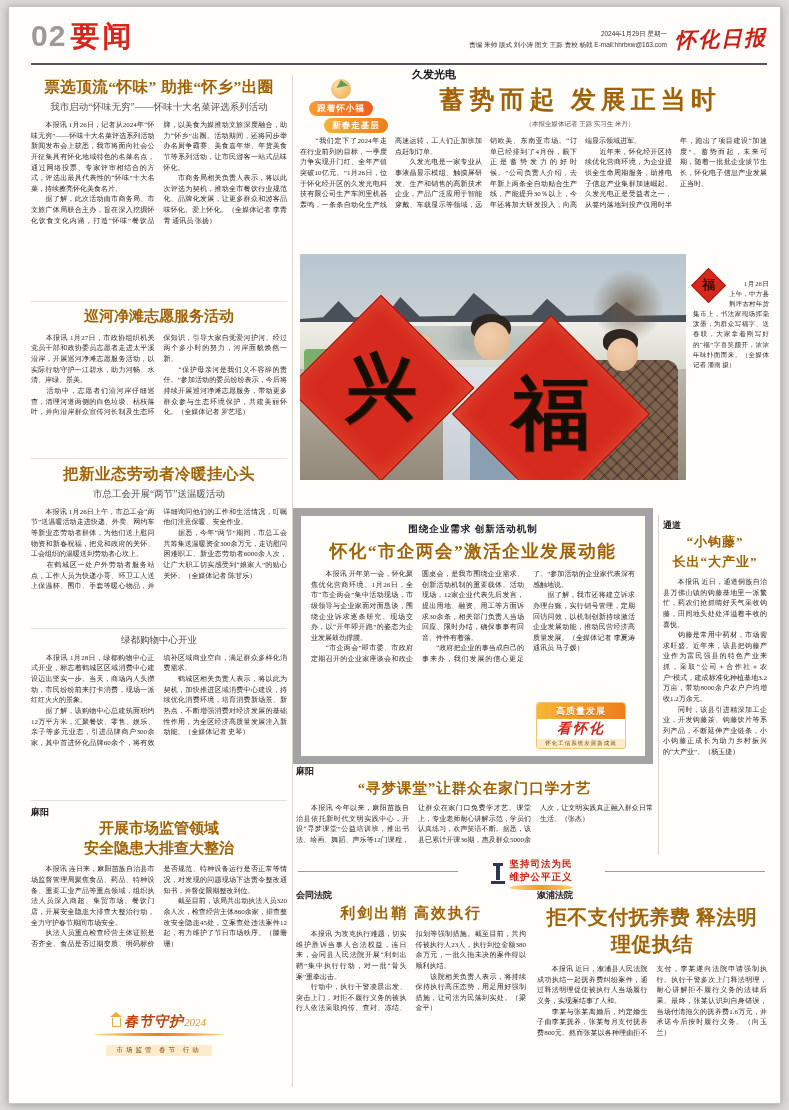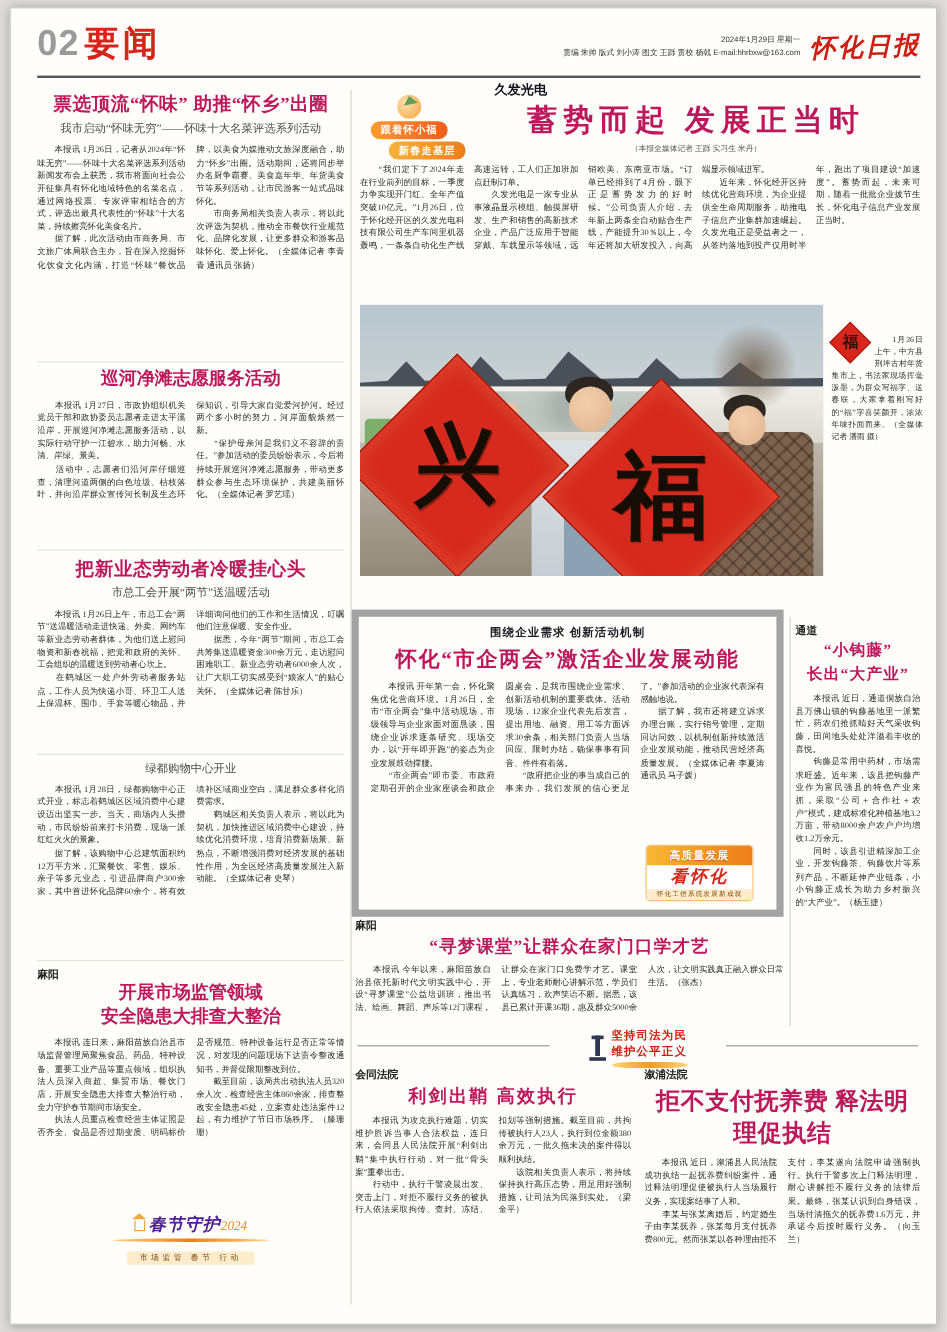--- a/index.html
+++ b/index.html
@@ -10,21 +10,21 @@
   
   .hdr { position:absolute; left:22px; top:10px; width:736px; height:48px; }
   .pageno { font-size:30px; font-weight:bold; color:#9a9a9a; font-family:"Liberation Sans",sans-serif; letter-spacing:1px;}
   .secttl { font-size:29px; font-weight:bold; color:#d8251b; margin-left:4px; letter-spacing:3px;}
   .hdr-right { position:absolute; right:0; top:8px; display:flex; align-items:center; gap:8px; }
   .hdr-meta { text-align:right; font-size:6.5px; color:#333; line-height:1.7; font-family:"Liberation Sans",sans-serif;}
   .masthead { font-size:21px; font-weight:bold; color:#cf1f15; transform:rotate(-2deg); letter-spacing:2px; font-style:italic;}
   .hdr-rule { position:absolute; left:22px; top:56px; width:736px; height:0; border-top:2.5px solid #55525c; }
 
   
-  .t-main { font-weight:bold; color:#be185d; text-align:center; }
+  .t-main { font-weight:bold; color:#a16207; text-align:center; }
   .t-sub  { text-align:center; color:#4c4c4c; }
   .body-text { font-size:7px; line-height:1.52; color:#272727; text-align:justify;
                white-space:pre-line; overflow:hidden; }
   .cols2 { column-count:2; column-gap:9px; }
   .cols3 { column-count:3; column-gap:9px; }
   .cols5 { column-count:5; column-gap:8px; }
   .vrule { position:absolute; width:1px; background:#d8d5cf; }
   .sep { border-top:1px solid #e4e1db; margin:5px 0; }
 
   
@@ -32,21 +32,21 @@
   .a1-title { font-size:15.5px; letter-spacing:0.5px; }
   .a1-sub { font-size:9.5px; margin-top:3px; }
   .a2-title { font-size:15px; line-height:1.32; }
   .a-body { margin-top:6px; }
   .h-a1 { height:176px; } .h-a2 { height:120px; } .h-a3 { height:116px; }
   .h-a4 { height:142px; } .h-a5 { height:140px; }
   .county-label { font-size:9px; font-weight:bold; color:#222; }
 
   
   .shlogo { margin-top:8px; text-align:center; }
-  .shlogo-line1 { font-size:14px; font-weight:bold; font-style:italic; color:#4c1d95; letter-spacing:1px;}
+  .shlogo-line1 { font-size:14px; font-weight:bold; font-style:italic; color:#c2410c; letter-spacing:1px;}
   .shlogo-year { font-size:11px; color:#ef8b1e; font-style:italic; }
   .shlogo-bar { width:130px; height:3px; margin:2px auto; border-radius:50%;
                 background:linear-gradient(90deg,#ffd37a,#ef7d1a,#ffd37a); }
   .shlogo-sub { display:inline-block; font-size:6.5px; letter-spacing:3px; color:#7a4a12;
                 background:#fdeccb; padding:1px 10px; border-radius:2px;}
   .house-icon { display:inline-block; width:9px; height:9px; border:1.5px solid #f0a93c; border-top:none;
                 position:relative; vertical-align:middle; margin-right:3px;}
   .house-icon::before { content:""; position:absolute; left:-3px; top:-6px; border:6px solid transparent;
                 border-bottom:5px solid #f0a93c; border-top:none; }
 
@@ -99,21 +99,21 @@
   
   .caption { position:absolute; left:684px; top:252px; width:76px; font-size:6.5px; line-height:1.55;
              color:#2c2c2c; text-align:justify; white-space:pre-line;}
   .fu-stamp { width:23px; height:23px; background:#d7271c; transform:rotate(45deg); float:left;
              margin:5px 9px 7px 4px; display:flex; align-items:center; justify-content:center;
              box-shadow:0 0 0 1px #a81408;}
   .fu-stamp span { transform:rotate(-45deg); font-size:13px; font-weight:bold; color:#2b1106;}
 
   
   .boxed { position:absolute; left:284px; top:501px; width:360px; height:256px;
-           border:6px solid #a3a3a3; background:#fffefa; padding:7px 10px; }
+           border:8px solid #a3a3a3; background:#fffefa; padding:7px 10px; }
   .bx-kicker { text-align:center; font-size:9.5px; font-weight:bold; color:#1b1b26; letter-spacing:1px;}
   .bx-title { font-size:17.5px; letter-spacing:1.5px; margin-top:3px;}
   .bx-body { margin-top:6px; height:186px; }
   .hq-badge { position:absolute; right:20px; bottom:8px; width:88px; text-align:center;
               background:#fff; box-shadow:0 0 0 1px #f3c27a; border-radius:3px; overflow:hidden;}
   .hq-top { background:linear-gradient(90deg,#f7b733,#ef7d1a); color:#fff; font-weight:bold;
               font-size:9px; padding:1.5px 0; letter-spacing:1px; text-shadow:0 1px 1px rgba(150,40,0,.5);}
   .hq-mid { color:#d8251b; font-weight:bold; font-style:italic; font-size:14px; letter-spacing:2px; padding:1px 0;text-align:center;}
   .hq-sub { background:#fdeccb; color:#7a4a12; font-size:5.5px; padding:1px 0; letter-spacing:1px;}
 

